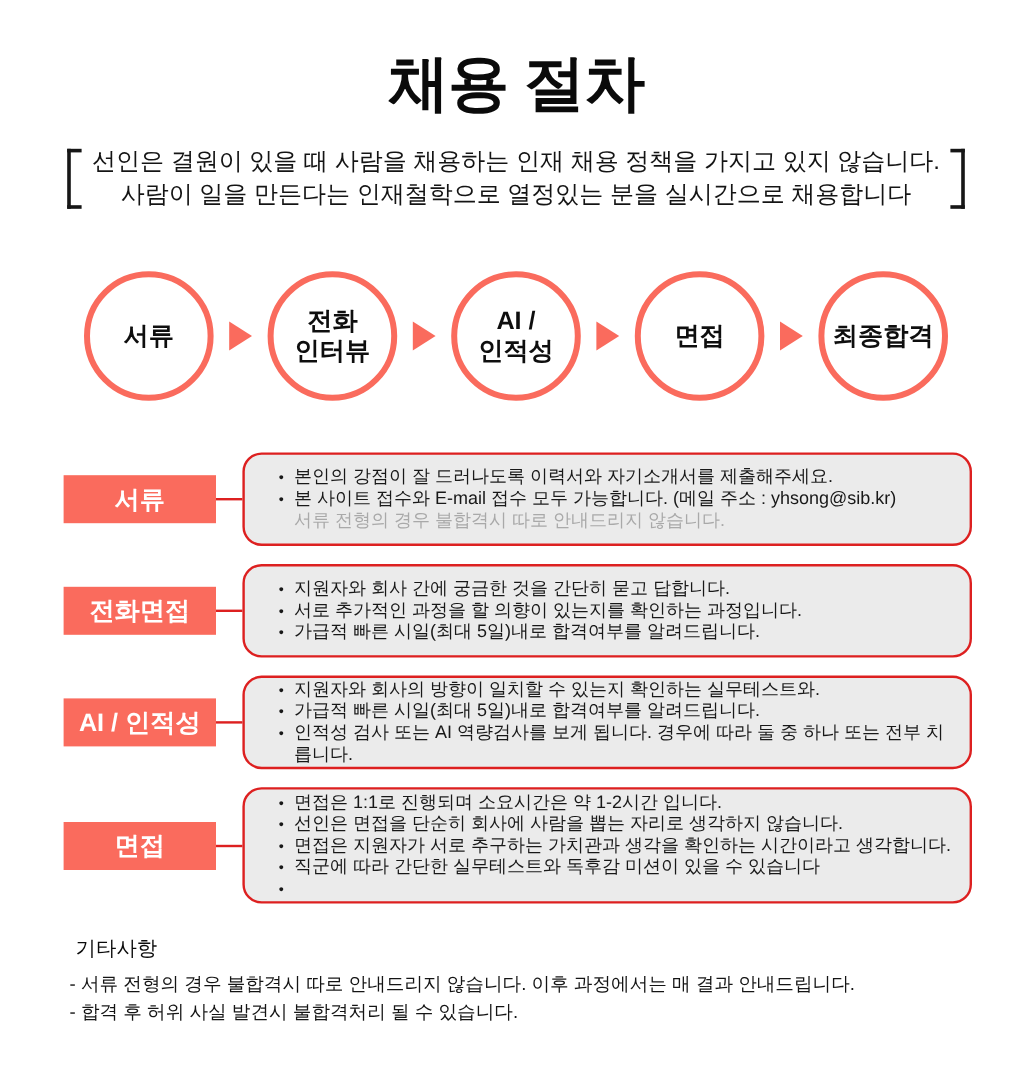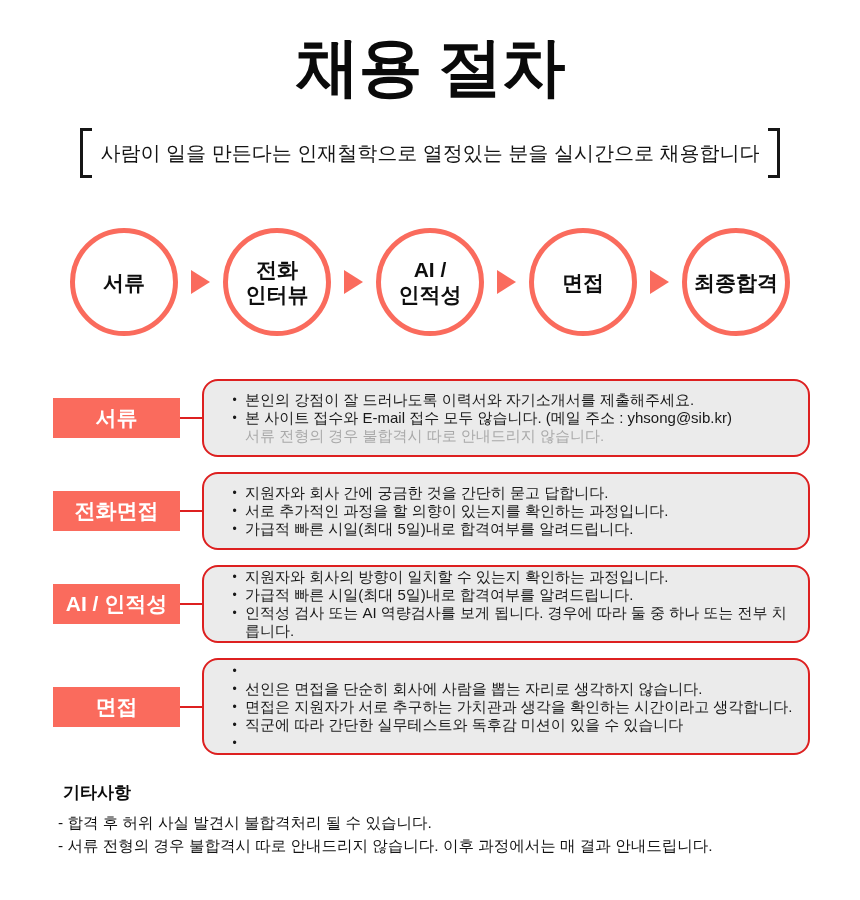--- a/index.html
+++ b/index.html
@@ -1,22 +1,22 @@
 <!DOCTYPE html>
 <html><head>
 <meta charset="utf-8">
 <style>
   * { box-sizing: border-box; }
   html, body { margin: 0; padding: 0; background: #ffffff; }
   body { font-family: "Liberation Sans", sans-serif; color: #141414; }
   #canvas { position: relative; width: 860px; height: 900px; background: #ffffff; overflow: hidden; }
 
   
-  .title { margin: 0; padding-top: 24px; text-align: center;
-           font-size: 64px; font-weight: 800; letter-spacing: -1px; color: #0a0a0a; }
+  .title { margin: 0; padding-top: 36px; text-align: center;
+           font-size: 51px; font-weight: 800; letter-spacing: -1px; color: #0a0a0a; }
 
   
   .subtitle-wrap { margin-top: 17px; display: flex; justify-content: center; align-items: center; gap: 9px; }
   .bracket { width: 12px; height: 50px; flex: none; }
   .bracket-left  { border-left: 3px solid #161616; border-top: 3px solid #161616; border-bottom: 3px solid #161616; }
   .bracket-right { border-right: 3px solid #161616; border-top: 3px solid #161616; border-bottom: 3px solid #161616; }
   .subtitle { text-align: center; font-size: 20px; line-height: 27px; color: #141414; }
 
   
   .flow { margin-top: 50px; display: flex; justify-content: center; align-items: center; gap: 13px; }
@@ -40,34 +40,35 @@
   .line.muted { color: #a9a9a9; text-align: center; }
   .step-label { position: absolute; left: 53px; top: 50%; transform: translateY(-50%);
                 width: 127px; height: 40px; background: #fa6b5d; color: #ffffff;
                 font-size: 21px; font-weight: 700; display: flex; align-items: center;
                 justify-content: center; }
   .connector { position: absolute; left: 180px; top: 50%; margin-top: -1px;
                width: 22px; height: 2px; background: #dd2020; }
 
   
   .notes { margin: 26px 0 0 58px; }
-  .notes-heading { font-size: 17px; font-weight: 700; margin-left: 5px; color: #0a0a0a; }
+  .notes-heading { font-size: 17px; font-weight: 400; margin-left: 5px; color: #0a0a0a; }
   .notes-item { margin-top: 11px; font-size: 15.5px; line-height: 16px; color: #141414; }
   .notes-item + .notes-item { margin-top: 7px; }
 </style>
 </head>
 <body>
 
 <div id="canvas">
 
   <h1 class="title">채용 절차</h1>
 
   <div class="subtitle-wrap">
     <div class="bracket bracket-left"></div>
     <div class="subtitle">
+      <div>선인은 결원이 있을 때 사람을 채용하는 인재 채용 정책을 가지고 있지 않습니다.</div>
       <div>사람이 일을 만든다는 인재철학으로 열정있는 분을 실시간으로 채용합니다</div>
     </div>
     <div class="bracket bracket-right"></div>
   </div>
 
   <div class="flow">
     <div class="circle">
       <span>서류</span>
       <span></span>
     </div>
@@ -98,21 +99,21 @@
     <div class="section">
       <div class="step-label">서류</div>
       <div class="connector"></div>
       <div class="detail-box">
         <div class="line">
           <span class="dot">•</span>
           <span>본인의 강점이 잘 드러나도록 이력서와 자기소개서를 제출해주세요.</span>
         </div>
         <div class="line">
           <span class="dot">•</span>
-          <span>본 사이트 접수와 E-mail 접수 모두 않습니다. (메일 주소 : yhsong@sib.kr)</span>
+          <span>본 사이트 접수와 E-mail 접수 모두 가능합니다. (메일 주소 : yhsong@sib.kr)</span>
         </div>
         <div class="line muted">
           <span class="dot"></span>
           <span>서류 전형의 경우 불합격시 따로 안내드리지 않습니다.</span>
         </div>
       </div>
     </div>
 
     <div class="section">
       <div class="step-label">전화면접</div>
@@ -132,39 +133,40 @@
         </div>
       </div>
     </div>
 
     <div class="section">
       <div class="step-label">AI / 인적성</div>
       <div class="connector"></div>
       <div class="detail-box">
         <div class="line">
           <span class="dot">•</span>
-          <span>지원자와 회사의 방향이 일치할 수 있는지 확인하는 과정입니다.</span>
+          <span>지원자와 회사의 방향이 일치할 수 있는지 확인하는 실무테스트와.</span>
         </div>
         <div class="line">
           <span class="dot">•</span>
           <span>가급적 빠른 시일(최대 5일)내로 합격여부를 알려드립니다.</span>
         </div>
         <div class="line">
           <span class="dot">•</span>
           <span>인적성 검사 또는 AI 역량검사를 보게 됩니다. 경우에 따라 둘 중 하나 또는 전부 치릅니다.</span>
         </div>
       </div>
     </div>
 
     <div class="section tall">
       <div class="step-label">면접</div>
       <div class="connector"></div>
       <div class="detail-box">
         <div class="line">
           <span class="dot">•</span>
+          <span>면접은 1:1로 진행되며 소요시간은 약 1-2시간 입니다.</span>
         </div>
         <div class="line">
           <span class="dot">•</span>
           <span>선인은 면접을 단순히 회사에 사람을 뽑는 자리로 생각하지 않습니다.</span>
         </div>
         <div class="line">
           <span class="dot">•</span>
           <span>면접은 지원자가 서로 추구하는 가치관과 생각을 확인하는 시간이라고 생각합니다.</span>
         </div>
         <div class="line">
@@ -174,17 +176,17 @@
         <div class="line">
           <span class="dot">•</span>
         </div>
       </div>
     </div>
 
   </div>
 
   <div class="notes">
     <div class="notes-heading">기타사항</div>
+    <div class="notes-item">- 서류 전형의 경우 불합격시 따로 안내드리지 않습니다. 이후 과정에서는 매 결과 안내드립니다.</div>
     <div class="notes-item">- 합격 후 허위 사실 발견시 불합격처리 될 수 있습니다.</div>
-    <div class="notes-item">- 서류 전형의 경우 불합격시 따로 안내드리지 않습니다. 이후 과정에서는 매 결과 안내드립니다.</div>
   </div>
 
 </div>
 
 </body></html>

